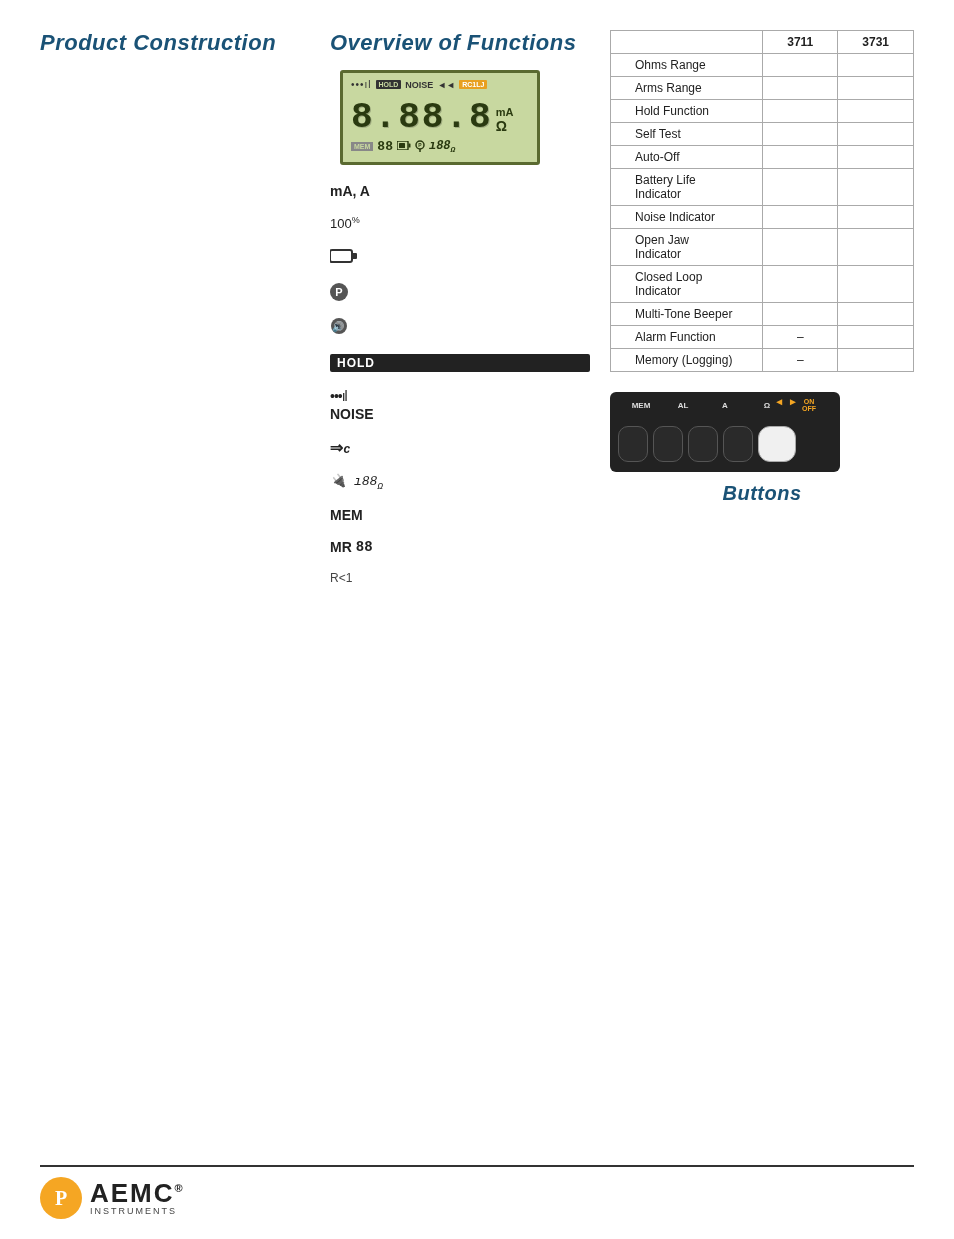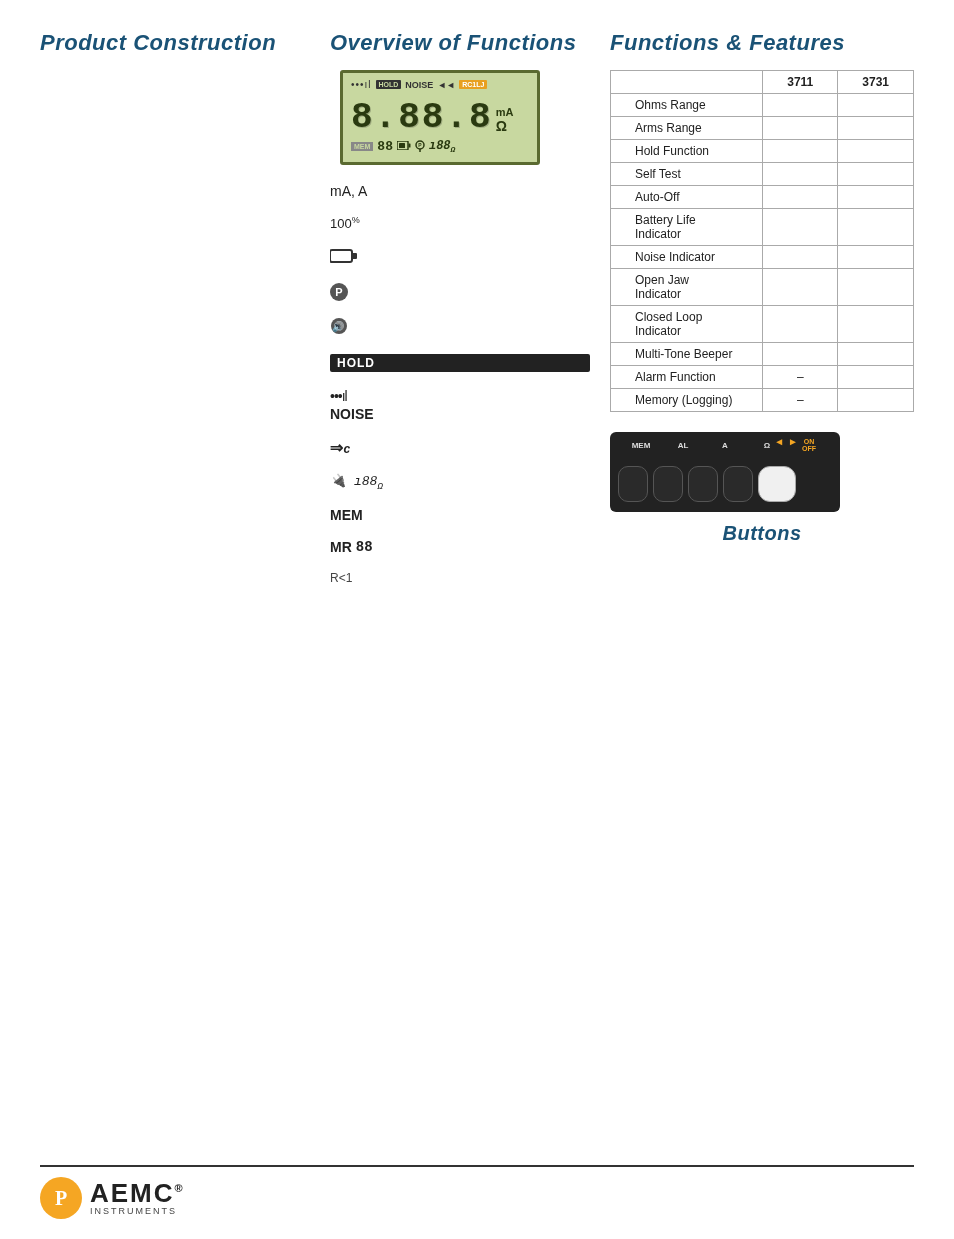--- a/index.html
+++ b/index.html
@@ -498,21 +498,21 @@
               <line x1="5" y1="9" x2="5" y2="12" stroke="#2a3a10" stroke-width="1.5"></line>
               <text x="5" y="7" text-anchor="middle" font-size="5" fill="#2a3a10" font-weight="bold">P</text>
             </svg>
           </span>
           <span class="lcd-small-reading">ı88<sub style="font-size:8px">Ω</sub></span>
         </div>
       </div>
 
       <ul class="overview-items">
         <li class="overview-item">
-          <span class="overview-item-label" style="font-weight:normal;font-size:14px;">mA, A</span>
+          <span class="overview-item-label" style="font-weight:bold;font-size:14px;">mA, A</span>
         </li>
         <li class="overview-item">
           <span class="overview-item-label" style="font-size:13px;">100<sup style="font-size:9px">%</sup></span>
         </li>
         <li class="overview-item">
           <span>
             <svg width="28" height="16" viewBox="0 0 28 16">
               <rect x="0" y="2" width="22" height="12" rx="2" fill="none" stroke="#333" stroke-width="2"></rect>
               <rect x="22" y="5" width="5" height="6" rx="1" fill="#333"></rect>
             </svg>
@@ -561,21 +561,20 @@
             <span class="mr-digits"> 88</span>
           </div>
         </li>
         <li class="overview-item">
           <span class="r1-label">R&lt;1</span>
         </li>
       </ul>
     </div>
 
     <div class="col-functions">
-      <div class="section-heading">Functions &amp; Features</div>
 
       <table class="functions-table">
         <thead>
           <tr>
             <th style="width:160px;"></th>
             <th>3711</th>
             <th>3731</th>
           </tr>
         </thead>
         <tbody>

